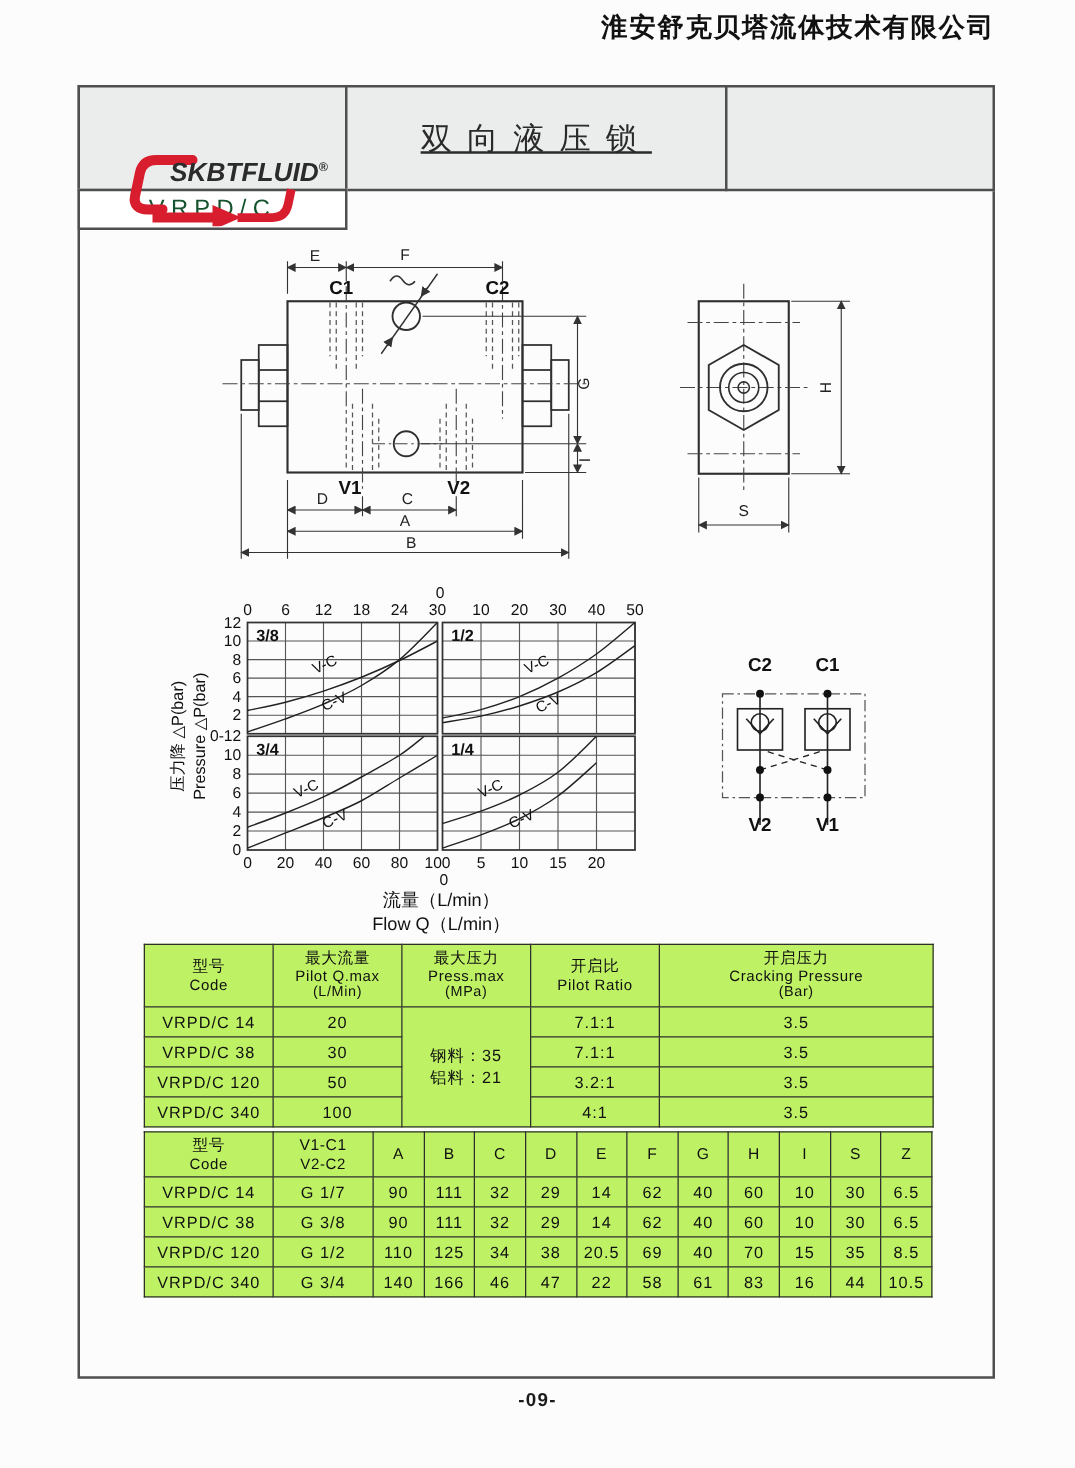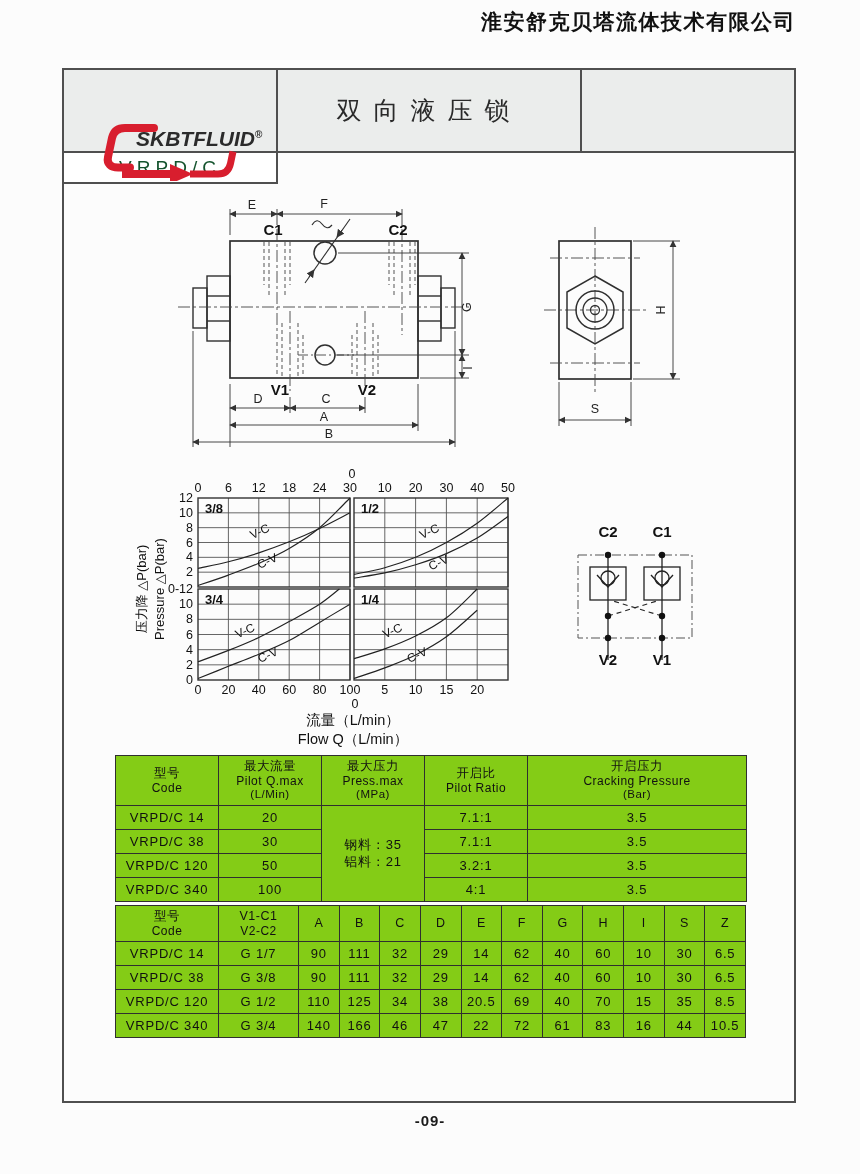--- a/index.html
+++ b/index.html
@@ -16,21 +16,21 @@
     font-size:21px;font-weight:bold;letter-spacing:1.5px;color:#111;
   }
   
   #outer-frame{
     left:62px;top:68px;width:734px;height:1035px;
     border:2px solid #4f4f4f;box-sizing:border-box;
   }
   
   .band-cell{
     top:68px;height:85px;background:#ebedec;
-    border:2px solid #4f4f4f;box-sizing:border-box;
+    border:2px solid #4f4f4f;box-sizing:border-box;text-decoration:underline;
   }
   #band-logo{left:62px;width:216px;}
   #band-title{
     left:276px;width:306px;display:flex;align-items:center;justify-content:center;
     font-size:25px;letter-spacing:12px;color:#2a2a2a;font-weight:500;
   }
   #band-empty{left:580px;width:216px;}
   #model-strip{
     left:62px;top:151px;width:216px;height:33px;background:#fff;
     border:2px solid #4f4f4f;box-sizing:border-box;
@@ -41,21 +41,21 @@
   #logo-box{left:96px;top:88px;width:168px;height:62px;margin-top:31px;}
   #logo-text{
     position:absolute;left:40px;top:8px;
     font-style:italic;font-weight:bold;font-size:21px;color:#2b2b2b;letter-spacing:0px;
   }
   #logo-reg{font-size:10px;vertical-align:8px;font-style:normal;}
   
   .tbl-holder{left:115px;width:631px;}
   #table1-holder{top:755px;}
   #table2-holder{top:905px;}
-  table.spec{border-collapse:collapse;table-layout:fixed;width:631px;background:#84cc16;}
+  table.spec{border-collapse:collapse;table-layout:fixed;width:631px;background:#bef264;}
   table.spec th,table.spec td{
     border:1.5px solid #2f2f2f;text-align:center;vertical-align:middle;
     padding:0;font-size:13px;color:#111;letter-spacing:0.5px;
   }
   table.spec th{font-weight:normal;padding:3px 0;line-height:1.2;}
   table.spec th div{font-size:12.5px;}
   table.spec th div:nth-child(2){font-size:12px;}
   table.spec th div:nth-child(3){font-size:11.5px;}
   table.spec td{height:23px;line-height:1.25;}
   table.spec td div{letter-spacing:0.8px;}
@@ -661,21 +661,21 @@
           <td>
             <div>46</div>
           </td>
           <td>
             <div>47</div>
           </td>
           <td>
             <div>22</div>
           </td>
           <td>
-            <div>72</div>
+            <div>58</div>
           </td>
           <td>
             <div>61</div>
           </td>
           <td>
             <div>83</div>
           </td>
           <td>
             <div>16</div>
           </td>

